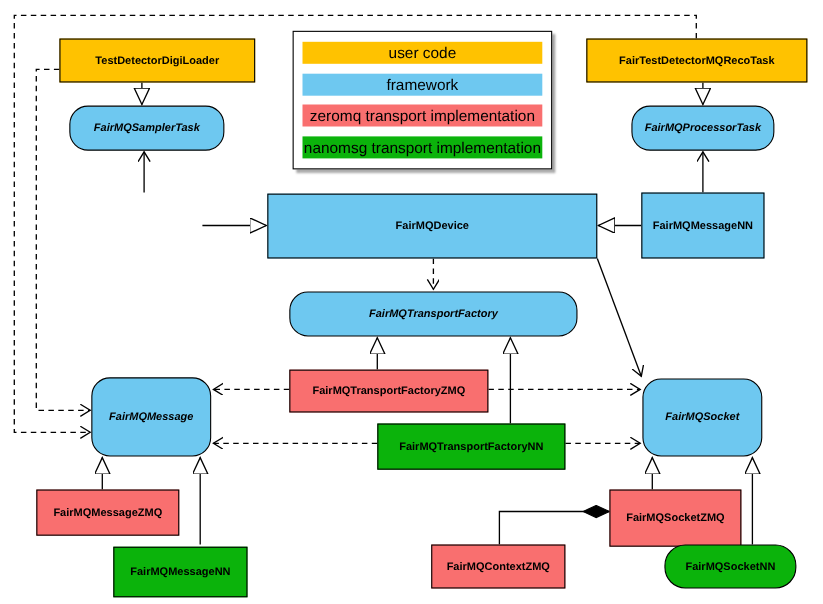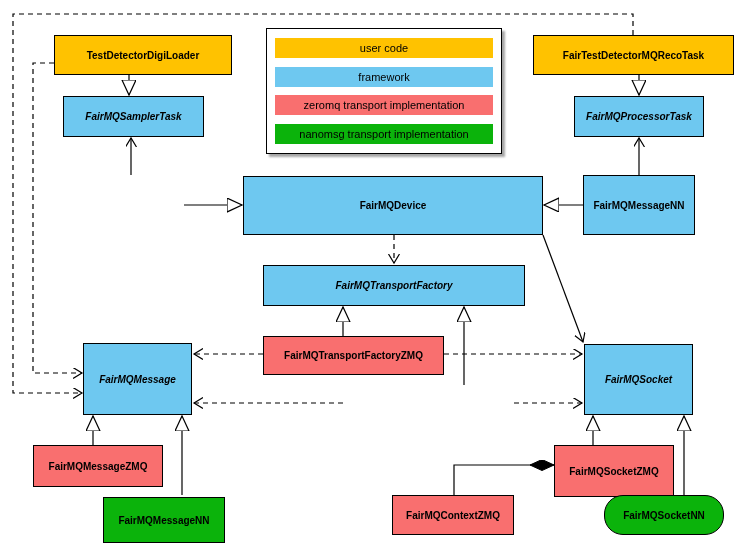--- a/index.html
+++ b/index.html
@@ -4,29 +4,29 @@
 <style>
   html,body{margin:0;padding:0;background:#fff;}
   body{width:748px;height:549px;position:relative;font-family:"Liberation Sans","DejaVu Sans",sans-serif;}
   #canvas{position:absolute;inset:0;width:748px;height:549px;}
   #edges{position:absolute;left:0;top:0;width:748px;height:549px;}
   .node{
     position:absolute;box-sizing:border-box;border:1.5px solid #000;
     display:flex;align-items:center;justify-content:center;text-align:center;
     font-weight:bold;font-size:10px;color:#000;white-space:nowrap;line-height:1.1;
   }
-  .node.abstract{font-style:italic;}
+  .node.abstract{font-style:italic;border-radius:17px;}
   .legend-box{
     position:absolute;box-sizing:border-box;border:1.5px solid #000;background:#fff;
     display:flex;flex-direction:column;justify-content:space-between;
     padding:9px 8px;box-shadow:3px 3px 2px rgba(0,0,0,0.35);
   }
   .legend-bar{
     height:20px;display:flex;align-items:center;justify-content:center;
-    font-size:11px;color:#000;white-space:nowrap;
+    font-size:14px;color:#000;white-space:nowrap;
   }
 </style>
 </head>
 <body>
 
 <div id="canvas">
 
   <svg id="edges" viewBox="0 0 748 549" xmlns="http://www.w3.org/2000/svg">
     <defs>
       <marker id="tri" markerUnits="userSpaceOnUse" markerWidth="17" markerHeight="16" refX="15" refY="7" orient="auto">
@@ -89,20 +89,21 @@
 
 
   <div class="node" style="left: 243px; top: 176px; width: 300px; height: 59px; background-color: rgb(110, 200, 240);">FairMQDevice</div>
 
   <div class="node" style="left: 583px; top: 175px; width: 112px; height: 60px; background-color: rgb(110, 200, 240);">FairMQMessageNN</div>
 
   <div class="node abstract" style="left: 263px; top: 265px; width: 262px; height: 41px; background-color: rgb(110, 200, 240);">FairMQTransportFactory</div>
 
   <div class="node" style="left: 263px; top: 336px; width: 181px; height: 39px; background-color: rgb(249, 111, 111);">FairMQTransportFactoryZMQ</div>
 
+  <div class="node" style="left: 343px; top: 385px; width: 171px; height: 42px; background-color: rgb(11, 179, 11);">FairMQTransportFactoryNN</div>
 
   <div class="node abstract" style="left: 83px; top: 343px; width: 109px; height: 72px; background-color: rgb(110, 200, 240); text-align: right;">FairMQMessage</div>
 
   <div class="node abstract" style="left: 584px; top: 344px; width: 109px; height: 71px; background-color: rgb(110, 200, 240);">FairMQSocket</div>
 
   <div class="node" style="left: 33px; top: 445px; width: 130px; height: 42px; background-color: rgb(249, 111, 111);">FairMQMessageZMQ</div>
 
   <div class="node" style="left: 103px; top: 497px; width: 122px; height: 46px; background-color: rgb(11, 179, 11);">FairMQMessageNN</div>
 
   <div class="node" style="left: 392px; top: 495px; width: 122px; height: 40px; background-color: rgb(249, 111, 111);">FairMQContextZMQ</div>

